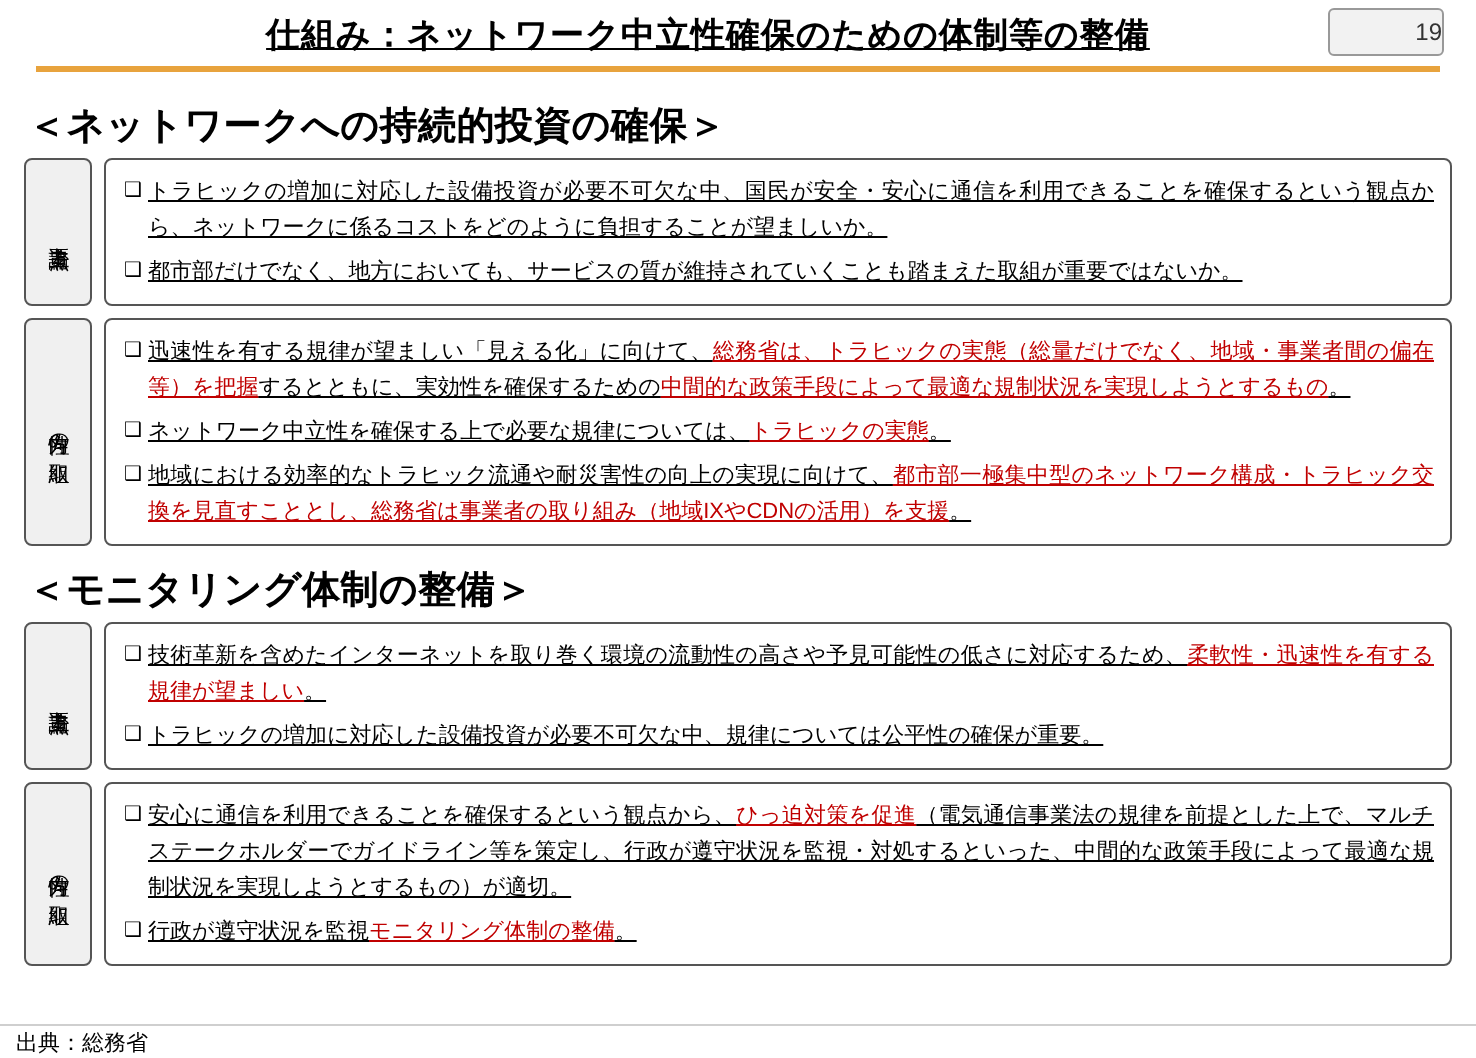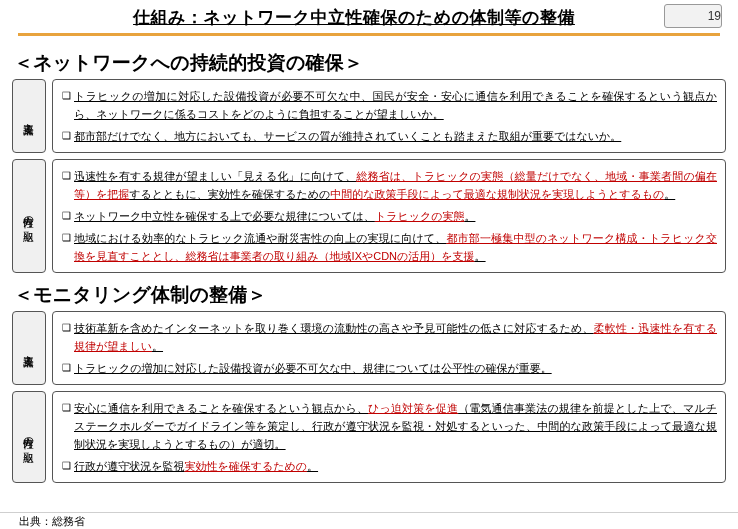--- a/index.html
+++ b/index.html
@@ -132,21 +132,20 @@
     color: #c00000;
     text-decoration: underline;
     text-decoration-color: #c00000;
   }
   
   .footer {
     position: absolute;
     left: 8px;
     bottom: 6px;
     font-size: 11px;
-    margin-left: 11px;
   }
   .footer-rule {
     position: absolute;
     left: 0;
     right: 0;
     bottom: 22px;
     height: 1px;
     background: #cfcfcf;
   }
 </style>
@@ -223,21 +222,21 @@
             <span>方向性の</span>
           </div>
         </div>
         <div class="body-box">
           <div class="bullet-row">
             <div class="bullet-mark">❑</div>
             <div class="bullet-text"><span>安心に通信を利用できることを確保するという観点から、</span><span class="u-red">ひっ迫対策を促進</span><span>（電気通信事業法の規律を前提とした上で、マルチステークホルダーでガイドライン等を策定し、行政が遵守状況を監視・対処するといった、中間的な政策手段によって最適な規制状況を実現しようとするもの）が適切。</span></div>
           </div>
           <div class="bullet-row">
             <div class="bullet-mark">❑</div>
-            <div class="bullet-text"><span>行政が遵守状況を監視</span><span class="u-red">実効性を確保するための</span><span>。</span></div>
+            <div class="bullet-text"><span>行政が遵守状況を監視</span><span class="u-red">モニタリング体制の整備</span><span>。</span></div>
           </div>
         </div>
       </div>
     </div>
 
   <div class="footer-rule"></div>
   <div class="footer">出典：総務省</div>
 </div>
 
 </body></html>

